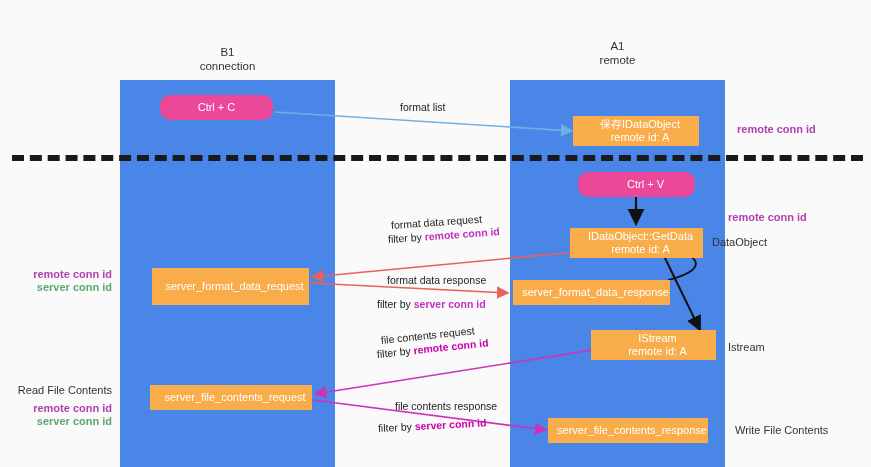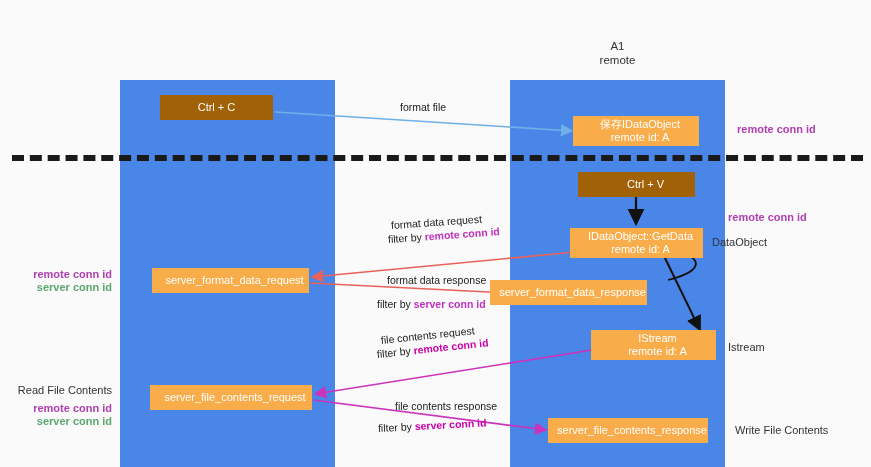--- a/index.html
+++ b/index.html
@@ -39,21 +39,21 @@
   }
 
   
   .node{
     position:absolute;
     display:flex;align-items:center;justify-content:center;
     text-align:center;color:#ffffff;font-size:11px;
     line-height:13px;white-space:pre-line;
     box-sizing:border-box;padding:2px 4px;
   }
-  .node.green{background:#a16207;}
+  .node.green{background:#ec4899;border-radius:10px;}
   .node.orange{background:#f9ac4a;padding-left:12px;}
 
   
   .annot{
     position:absolute;font-size:11px;line-height:13px;
     white-space:pre-line;
   }
   .annot.plain{color:#333;}
   .annot.purple{color:#b040b0;font-weight:bold;}
   .annot.green-t{color:#5aa86f;font-weight:bold;}
@@ -69,20 +69,22 @@
   .elabel .hl-mag{color:#cc00aa;font-weight:bold;}
 
   svg.edges{position:absolute;left:0;top:0;width:871px;height:467px;overflow:visible;}
 </style>
 </head>
 <body>
 
 <div id="stage">
 
 
+  <div class="lane-title lane-title-b1">B1
+connection</div>
   <div class="lane-title lane-title-a1">A1
 remote</div>
 
   <div class="lane lane-b1"></div>
   <div class="lane lane-a1"></div>
 
   <svg class="edges">
     <defs>
       <marker id="ah-blue" markerWidth="9" markerHeight="9" refX="7" refY="4.5" orient="auto">
         <path d="M0,0.6 L8,4.5 L0,8.4 z" fill="#6fb0e8"></path>
@@ -118,34 +120,34 @@
   <div class="node green" style="left:160px;top:95px;width:113px;height:25px;">Ctrl + C</div>
 
   <div class="node orange" style="left:573px;top:116px;width:126px;height:30px;">保存IDataObject
 remote id: A</div>
 
   <div class="node green" style="left:578px;top:172px;width:117px;height:25px;padding-left:22px;">Ctrl + V</div>
 
   <div class="node orange" style="left:570px;top:228px;width:133px;height:30px;">IDataObject::GetData
 remote id: A</div>
 
-  <div class="node orange" style="left:152px;top:268px;width:157px;height:25px;text-align:right;">server_format_data_request</div>
+  <div class="node orange" style="left:152px;top:268px;width:157px;height:37px;text-align:right;">server_format_data_request</div>
 
-  <div class="node orange" style="left:490px;top:280px;width:157px;height:25px;">server_format_data_response</div>
+  <div class="node orange" style="left:513px;top:280px;width:157px;height:25px;">server_format_data_response</div>
 
   <div class="node orange" style="left:591px;top:330px;width:125px;height:30px;">IStream
 remote id: A</div>
 
   <div class="node orange" style="left:150px;top:385px;width:162px;height:25px;">server_file_contents_request</div>
 
   <div class="node orange" style="left:548px;top:418px;width:160px;height:25px;">server_file_contents_response</div>
 
   <div class="separator"></div>
 
-  <div class="elabel" style="left:400px;top:101px;">format file</div>
+  <div class="elabel" style="left:400px;top:101px;">format list</div>
 
   <div class="elabel" style="left:391px;top:219px;transform:rotate(-4deg);transform-origin:left center;">format data request</div>
   <div class="elabel" style="left:388px;top:233px;transform:rotate(-4deg);transform-origin:left center;"><span>filter by </span><span class="hl-purple">remote conn id</span></div>
 
   <div class="elabel" style="left:387px;top:274px;">format data response</div>
   <div class="elabel" style="left:377px;top:298px;"><span>filter by </span><span class="hl-purple">server conn id</span></div>
 
   <div class="elabel" style="left:381px;top:334px;transform:rotate(-6deg);transform-origin:left center;">file contents request</div>
   <div class="elabel" style="left:377px;top:348px;transform:rotate(-6deg);transform-origin:left center;"><span>filter by </span><span class="hl-mag">remote conn id</span></div>
 

